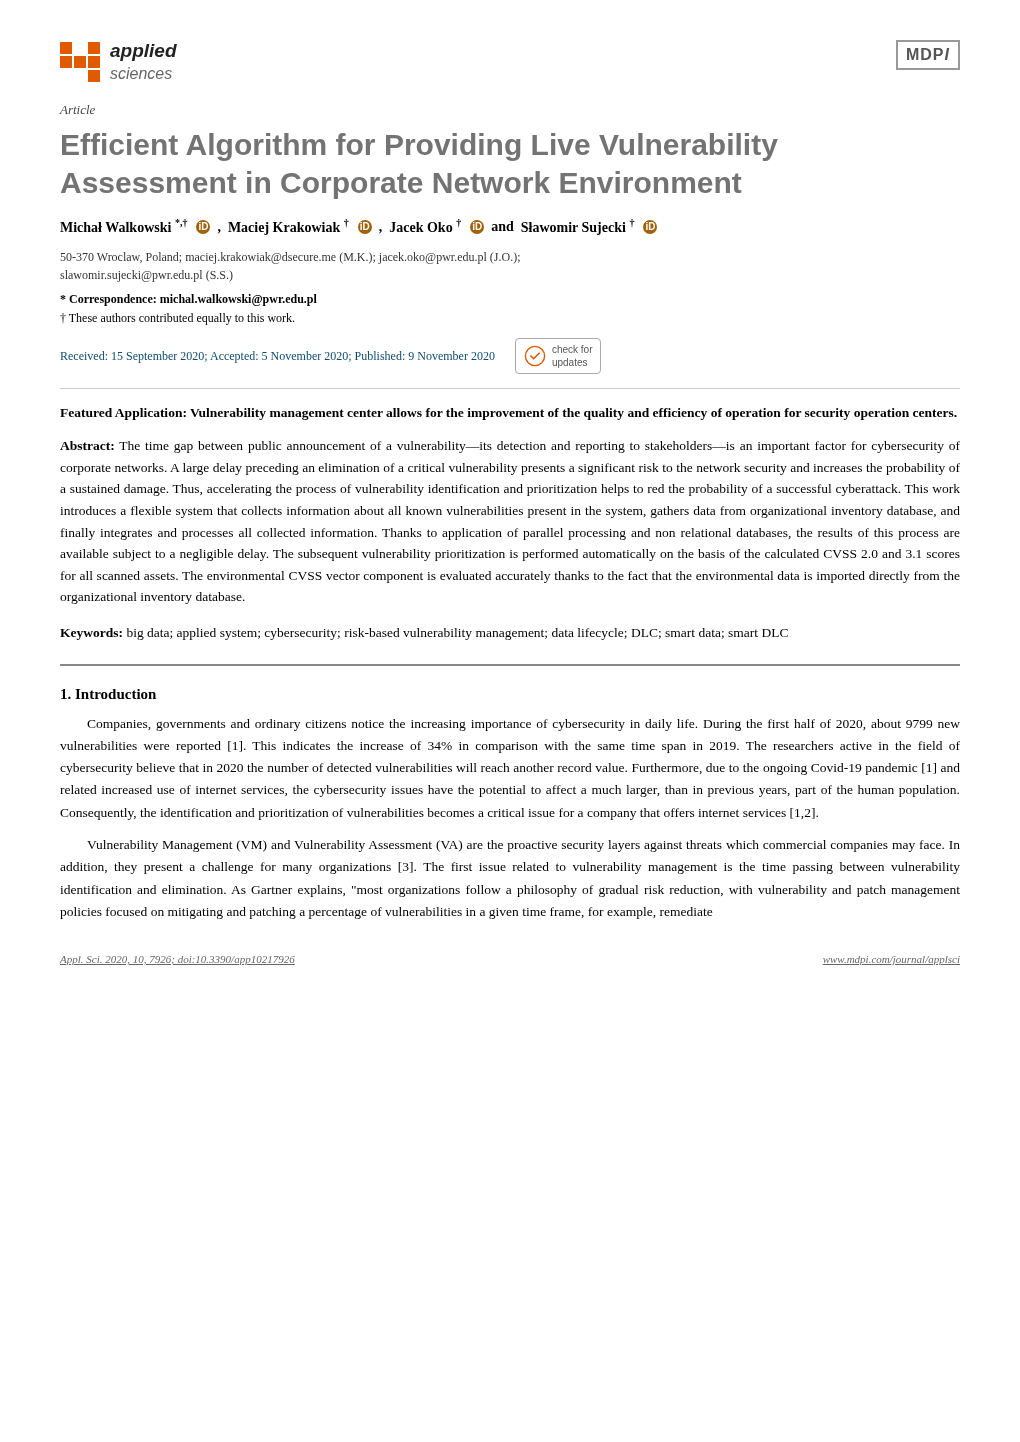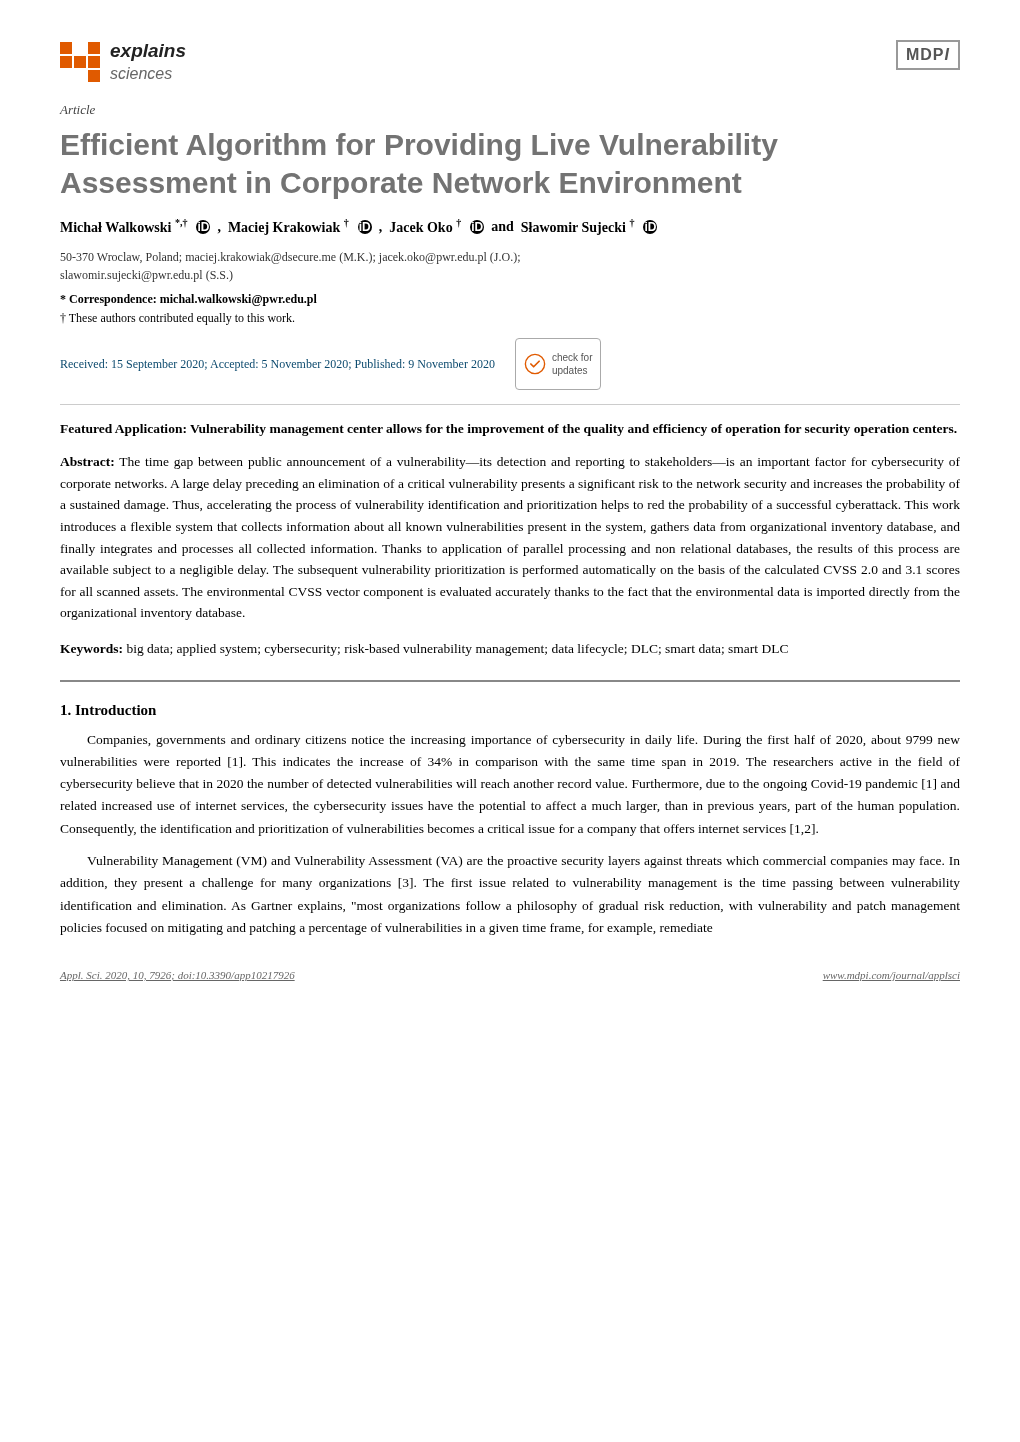--- a/index.html
+++ b/index.html
@@ -87,24 +87,24 @@
       display: flex;
       align-items: center;
       flex-wrap: wrap;
       gap: 7px;
     }
 
     .orcid-icon {
       display: inline-block;
       width: 14px;
       height: 14px;
-      background: #000000;
+      background: #a16207;
       border-radius: 50%;
       color: white;
-      font-size: 12px;
+      font-size: 10px;
       font-family: Arial, sans-serif;
       font-weight: bold;
       text-align: center;
       line-height: 14px;
       vertical-align: middle;
       margin-left: 2px;
     }
 
     .affiliations {
       font-size: 12px;
@@ -127,21 +127,21 @@
     }
 
     .received-text {
       font-size: 12px;
       color: #0c4a6e;
     }
 
     .check-updates-badge {
       border: 1.5px solid #aaa;
       border-radius: 4px;
-      padding: 12px 8px;
+      padding: 4px 8px;
       display: flex;
       align-items: center;
       gap: 6px;
       font-family: Arial, sans-serif;
       font-size: 10px;
       color: #555;
       cursor: pointer;
       justify-content: space-between;
     }
 
@@ -232,21 +232,21 @@
       <div class="logo-cell empty"></div>
       <div class="logo-cell"></div>
       <div class="logo-cell"></div>
       <div class="logo-cell"></div>
       <div class="logo-cell"></div>
       <div class="logo-cell empty"></div>
       <div class="logo-cell empty"></div>
       <div class="logo-cell"></div>
     </div>
     <div class="journal-name">
-      <span style="font-weight:bold;font-style:italic;color:#222;font-size:19px;">explains</span><br>
+      <span style="font-weight:bold;font-style:italic;color:#222;font-size:19px;">applied</span><br>
       <span>sciences</span>
     </div>
   </div>
   <div class="mdpi-logo">MDP<span style="font-style:italic;">I</span></div>
 </div>
 
 <div class="article-type">Article</div>
 
 <div class="paper-title">Efficient Algorithm for Providing Live Vulnerability Assessment in Corporate Network Environment</div>
 

